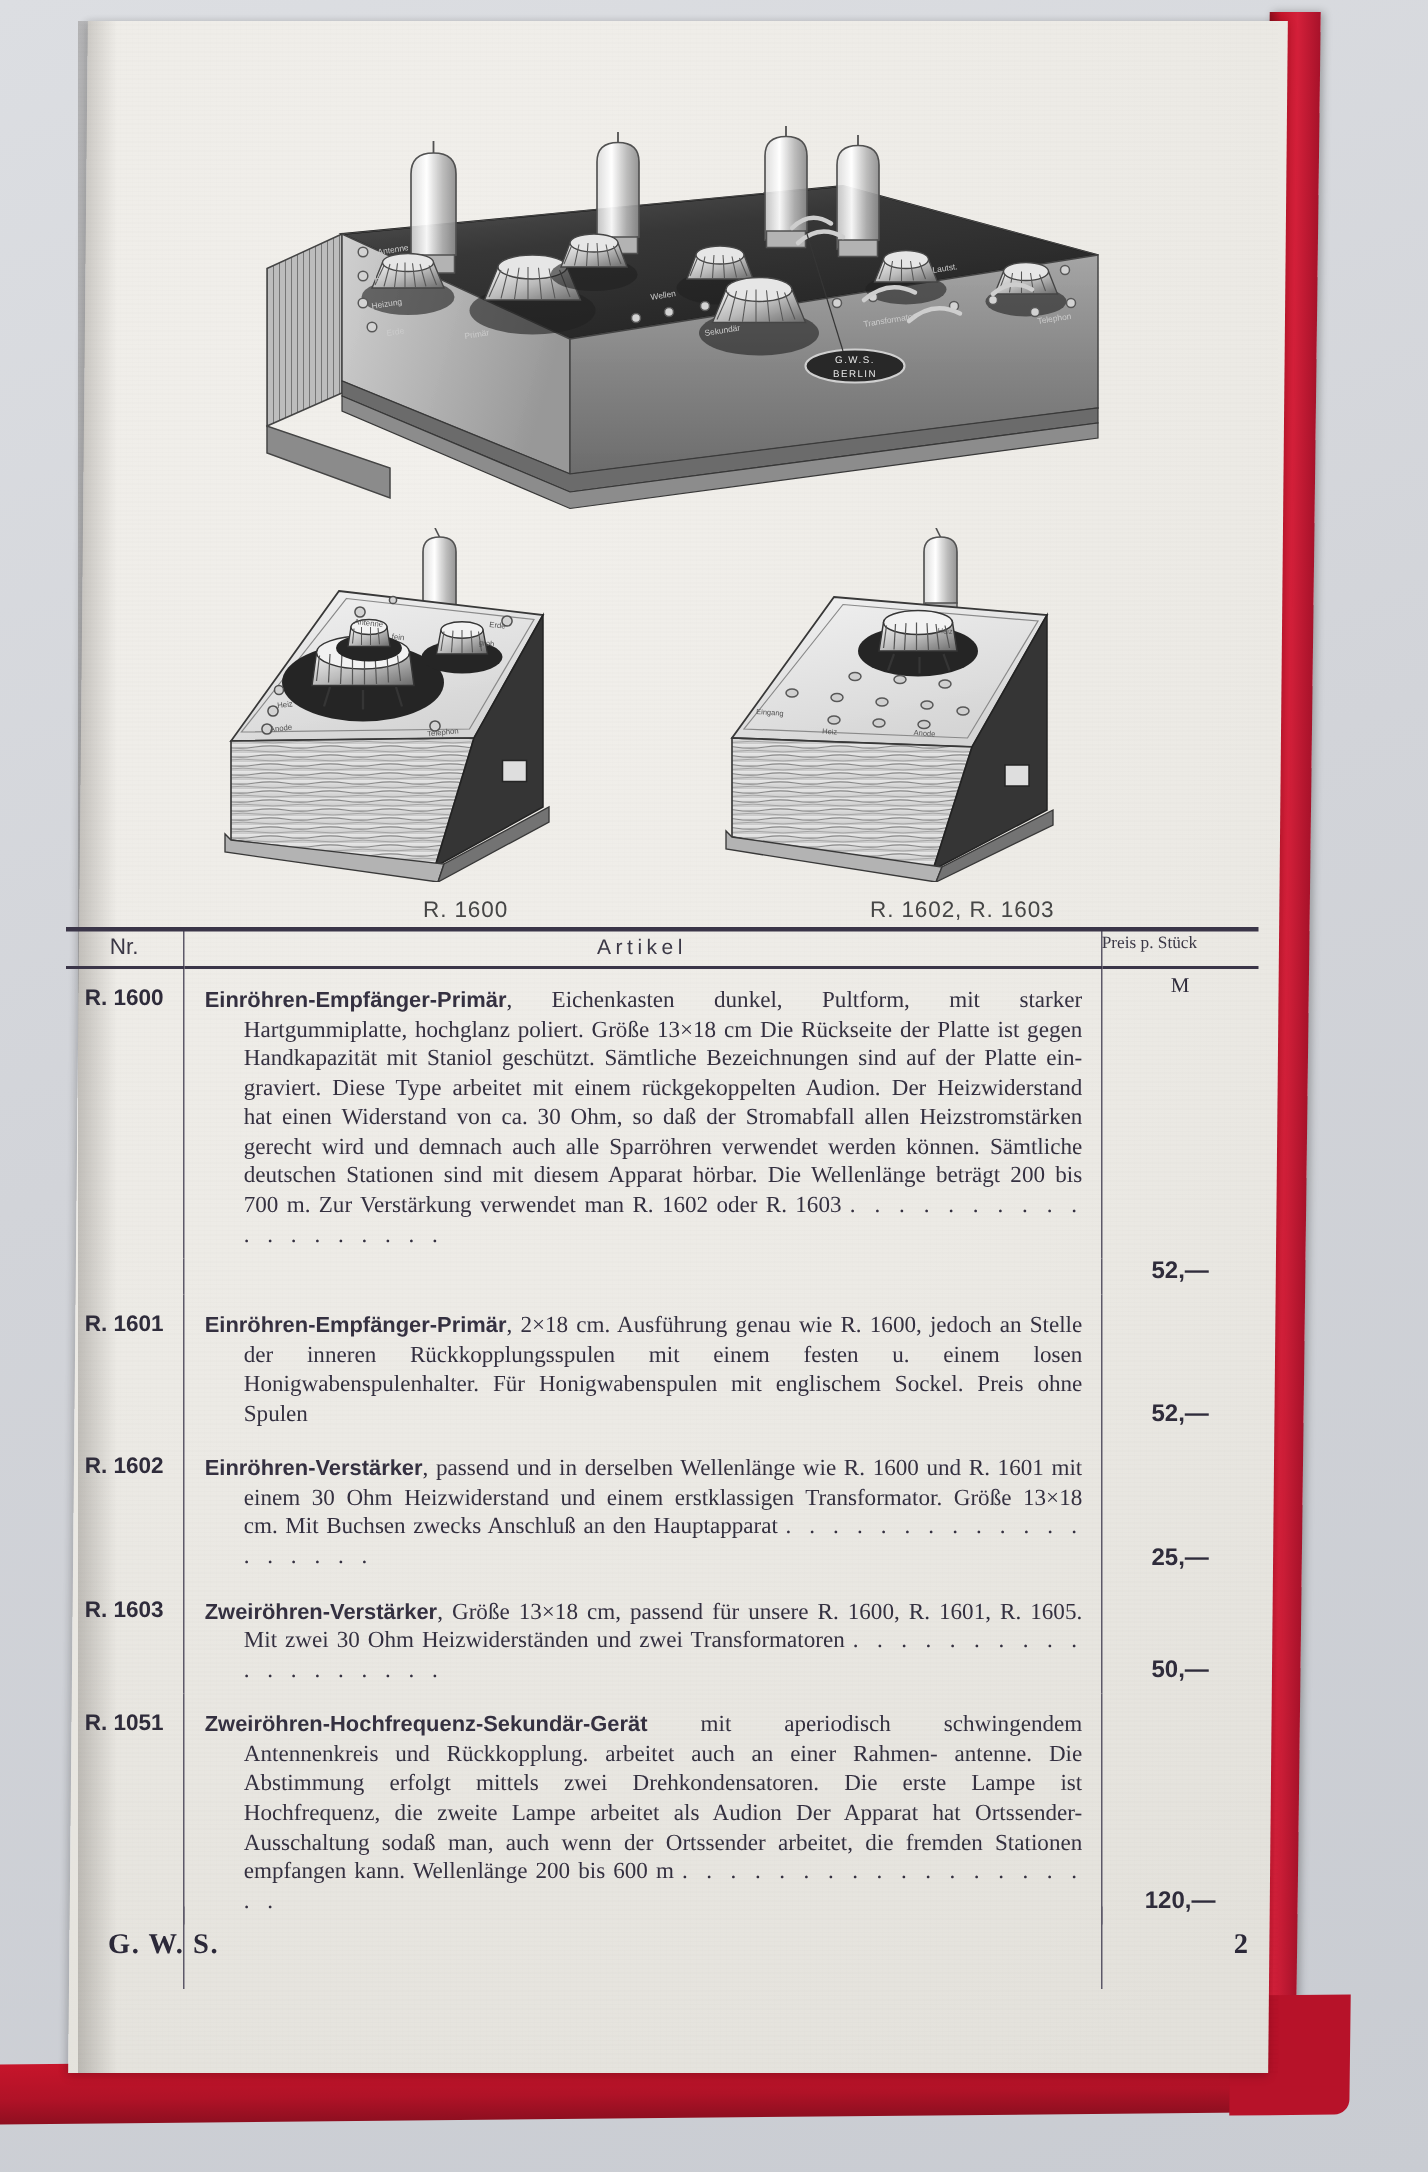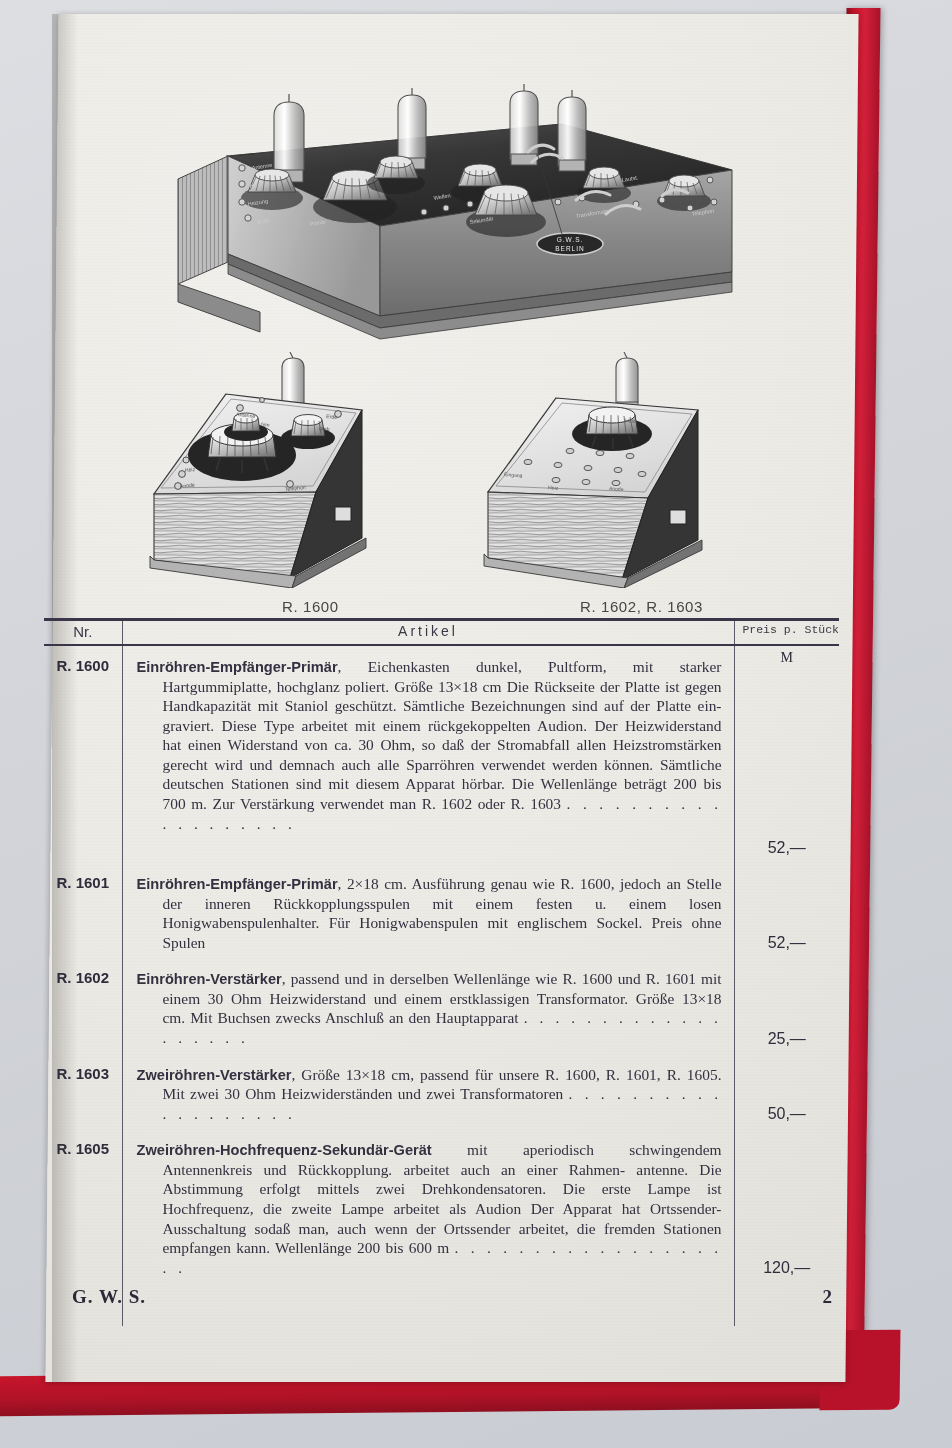--- a/index.html
+++ b/index.html
@@ -121,23 +121,23 @@
     border-right: 1px solid #5c5868;
   }
   th.h-art {
     font-family: Liberation Sans, sans-serif;
     font-size: 14px; color:#3b3846;
     letter-spacing: 3px;
     text-align:center;
     border-right: 1px solid #5c5868;
   }
   th.h-price {
-    font-family: Liberation Mono, monospace;
+    font-family: Liberation Serif, serif;
     font-size: 11.5px; color:#3b3846;
-    text-align:right;
+    text-align:left;
   }
 
   td.nr {
     font-family: "Liberation Sans", sans-serif;
     font-weight: bold;
     font-size: 15px;
     color: #2f2c3b;
     text-align: center;
     padding-top: 11px;
     border-right: 1px solid #5c5868;
@@ -148,21 +148,21 @@
     border-right: 1px solid #5c5868;
     font-size: 15.4px;
     line-height: 1.27;
     color: #343040;
     text-align: justify;
     text-align-last: left;
     word-spacing: 1px;
   }
   td.price {
     font-family: "Liberation Sans", sans-serif;
-    font-weight: normal;
+    font-weight: bold;
     font-size: 16px;
     color: #2f2c3b;
     text-align: center;
     vertical-align: bottom;
     padding-bottom: 6px;
   }
   td.price.currency {
     vertical-align: top;
     font-weight: normal;
     font-family: "Liberation Serif", serif;
@@ -686,21 +686,21 @@
               <span class="bold">Zweiröhren-Verstärker</span><span>, Größe 13×18 cm, passend für unsere R. 1600,</span>
               <span>R. 1601, R. 1605.  Mit zwei 30 Ohm Heizwiderständen und zwei</span>
               <span>Transformatoren</span>
               <span class="dots">. . . . . . . . . . . . . . . . . . .</span>
             </div>
           </td>
           <td class="price">50,—</td>
         </tr>
 
         <tr>
-          <td class="nr">R. 1605</td>
+          <td class="nr">R. 1051</td>
           <td class="art">
             <div class="hang">
               <span class="bold">Zweiröhren-Hochfrequenz-Sekundär-Gerät</span><span> mit aperiodisch schwingendem</span>
               <span>Antennenkreis und Rückkopplung. arbeitet auch an einer Rahmen-</span>
               <span>antenne. Die Abstimmung erfolgt mittels zwei Drehkondensatoren.</span>
               <span>Die erste Lampe ist Hochfrequenz, die zweite Lampe arbeitet als</span>
               <span>Audion  Der Apparat hat Ortssender-Ausschaltung sodaß man,</span>
               <span>auch wenn der Ortssender arbeitet, die fremden Stationen</span>
               <span>empfangen kann.  Wellenlänge 200 bis 600 m</span>
               <span class="dots">. . . . . . . . . . . . . . . . . . .</span>

